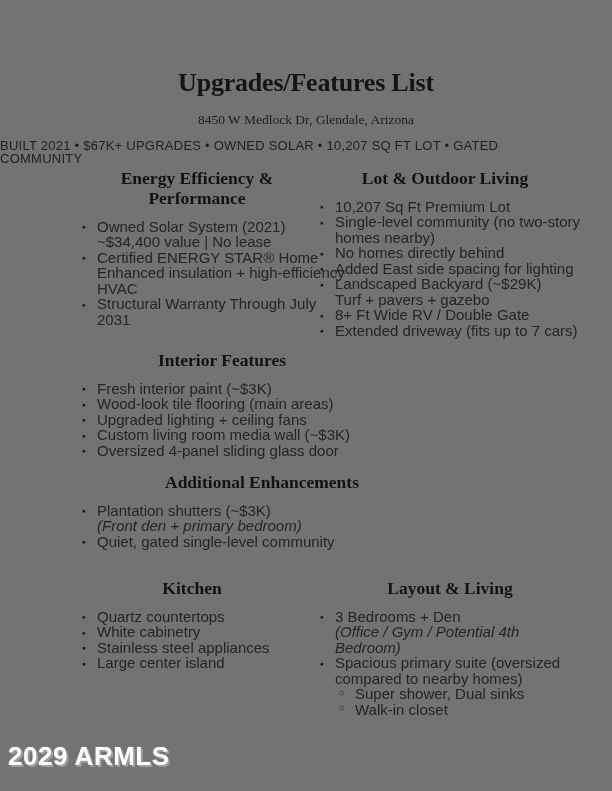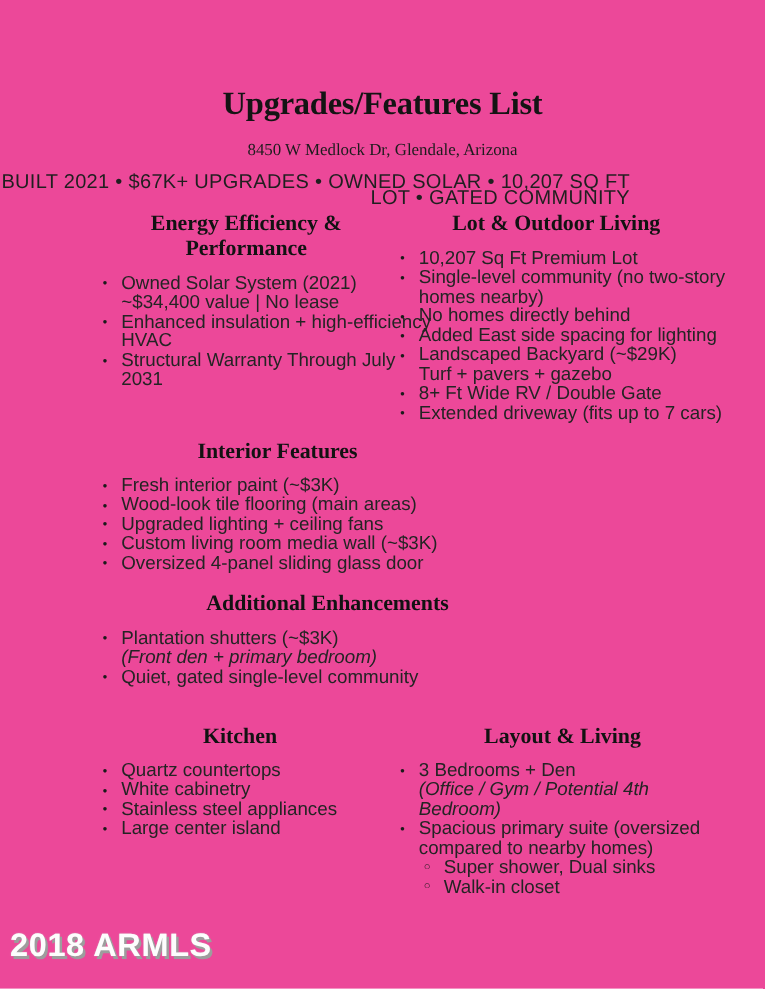--- a/index.html
+++ b/index.html
@@ -1,20 +1,20 @@
 <!DOCTYPE html>
 <html><head>
 <meta charset="utf-8">
 <style>
   html, body { margin: 0; padding: 0; background: #ffffff; }
   .page {
     position: relative;
     width: 612px;
     height: 791px;
-    background: #ec4899;
+    background: #737373;
     overflow: hidden;
     font-family: "Liberation Sans", sans-serif;
     color: #242424;
   }
   .title {
     position: absolute;
     top: 68px; left: 0; width: 612px;
     text-align: center;
     font-family: "Liberation Serif", serif;
     font-weight: bold;
@@ -28,22 +28,22 @@
     top: 111px; left: 0; width: 612px;
     text-align: center;
     font-family: "Liberation Serif", serif;
     font-size: 13.5px;
     line-height: 17px;
     color: #1c1c1c;
   }
   .summary {
     position: absolute;
     top: 139px; left: 0; width: 504px;
-    text-align: right;
-    font-size: 16px;
+    text-align: left;
+    font-size: 13px;
     line-height: 13px;
     letter-spacing: 0.25px;
     color: #1f1f1f;
   }
   .sec { position: absolute; }
   #sec-energy     { left: 72px;  top: 168px; width: 250px; }
   #sec-lot        { left: 310px; top: 168px; width: 270px; }
   #sec-interior   { left: 72px;  top: 350px; width: 300px; }
   #sec-additional { left: 72px;  top: 472px; width: 380px; }
   #sec-kitchen    { left: 72px;  top: 578px; width: 240px; }
@@ -119,20 +119,21 @@
   <div class="summary">BUILT 2021 • $67K+ UPGRADES • OWNED SOLAR • 10,207 SQ FT LOT • GATED COMMUNITY</div>
 
   <section class="sec" id="sec-energy">
     <h2>Energy Efficiency &amp; Performance</h2>
     <ul class="flist">
         <li>
           <div class="line">Owned Solar System (2021)</div>
           <div class="line">~$34,400 value | No lease</div>
         </li>
         <li>
+          <div class="line">Certified ENERGY STAR® Home</div>
           <div class="line">Enhanced insulation + high-efficiency</div>
           <div class="line">HVAC</div>
         </li>
         <li>
           <div class="line">Structural Warranty Through July</div>
           <div class="line">2031</div>
         </li>
       </ul>
   </section>
 
@@ -233,15 +234,15 @@
               <div class="line">Super shower, Dual sinks</div>
             </li>
             <li>
               <div class="line">Walk-in closet</div>
             </li>
           </ul>
         </li>
       </ul>
   </section>
 
-  <div class="watermark">2018 ARMLS</div>
+  <div class="watermark">2029 ARMLS</div>
 
 </div>
 
 </body></html>

